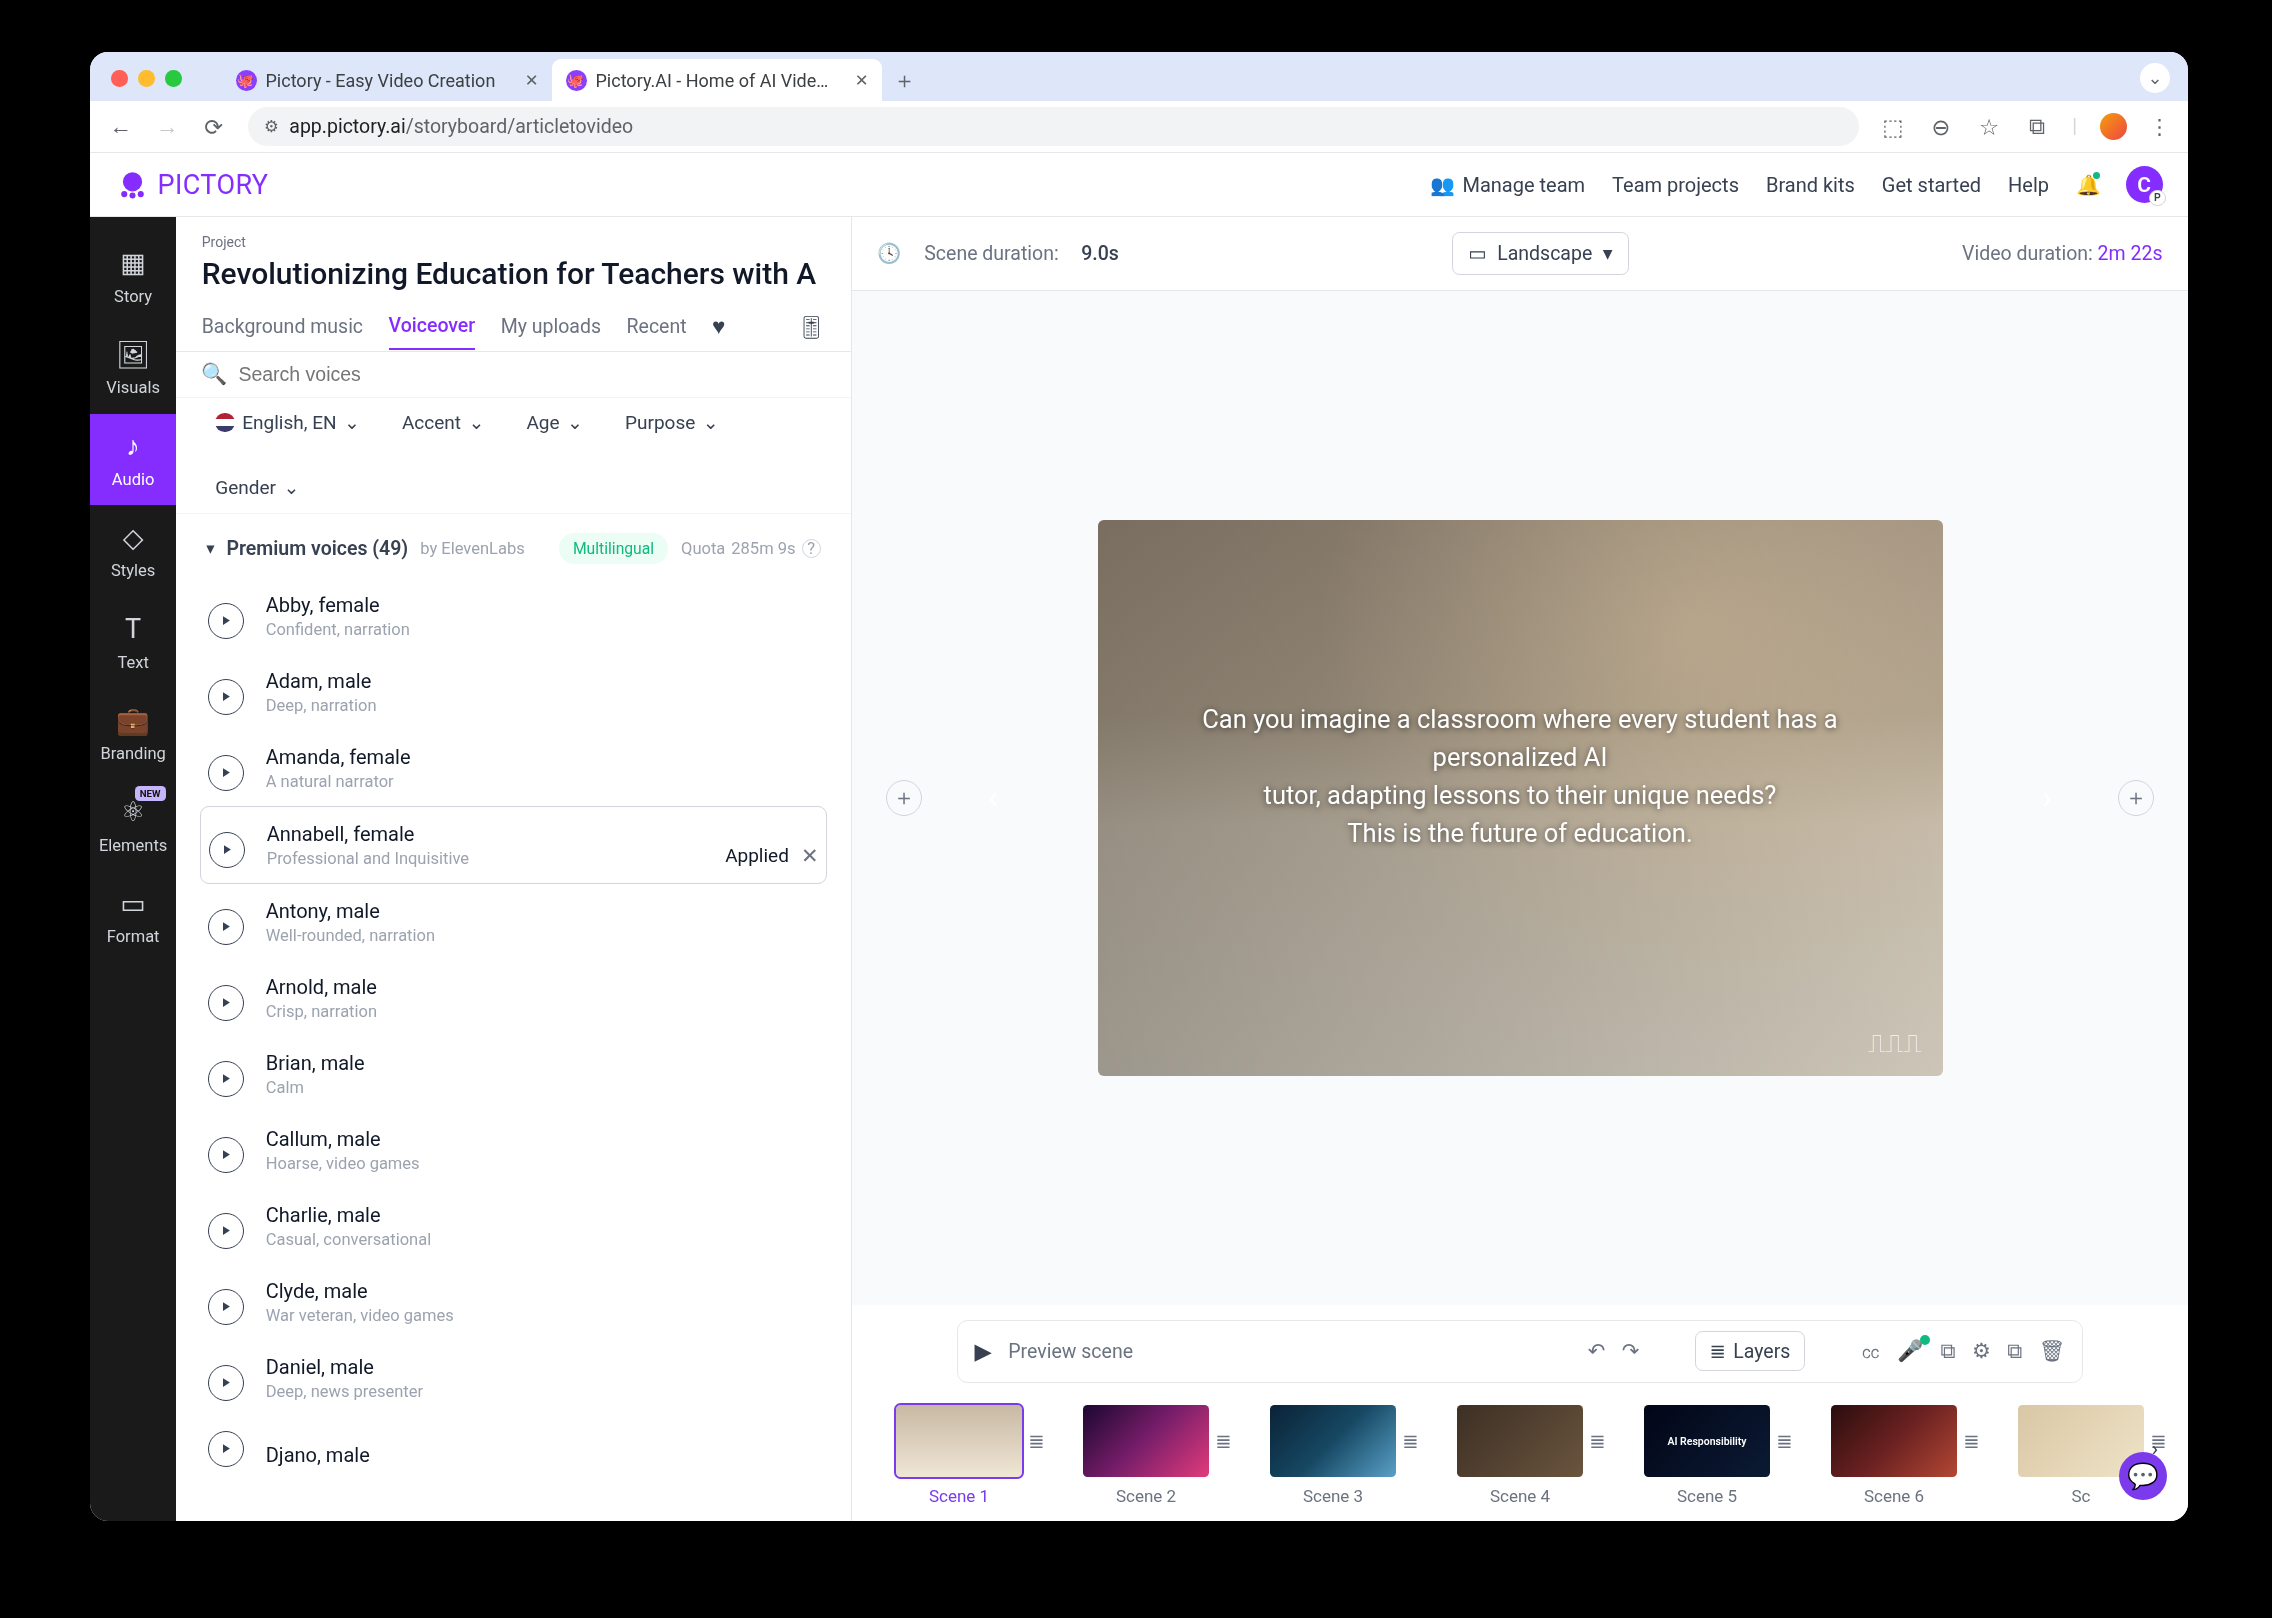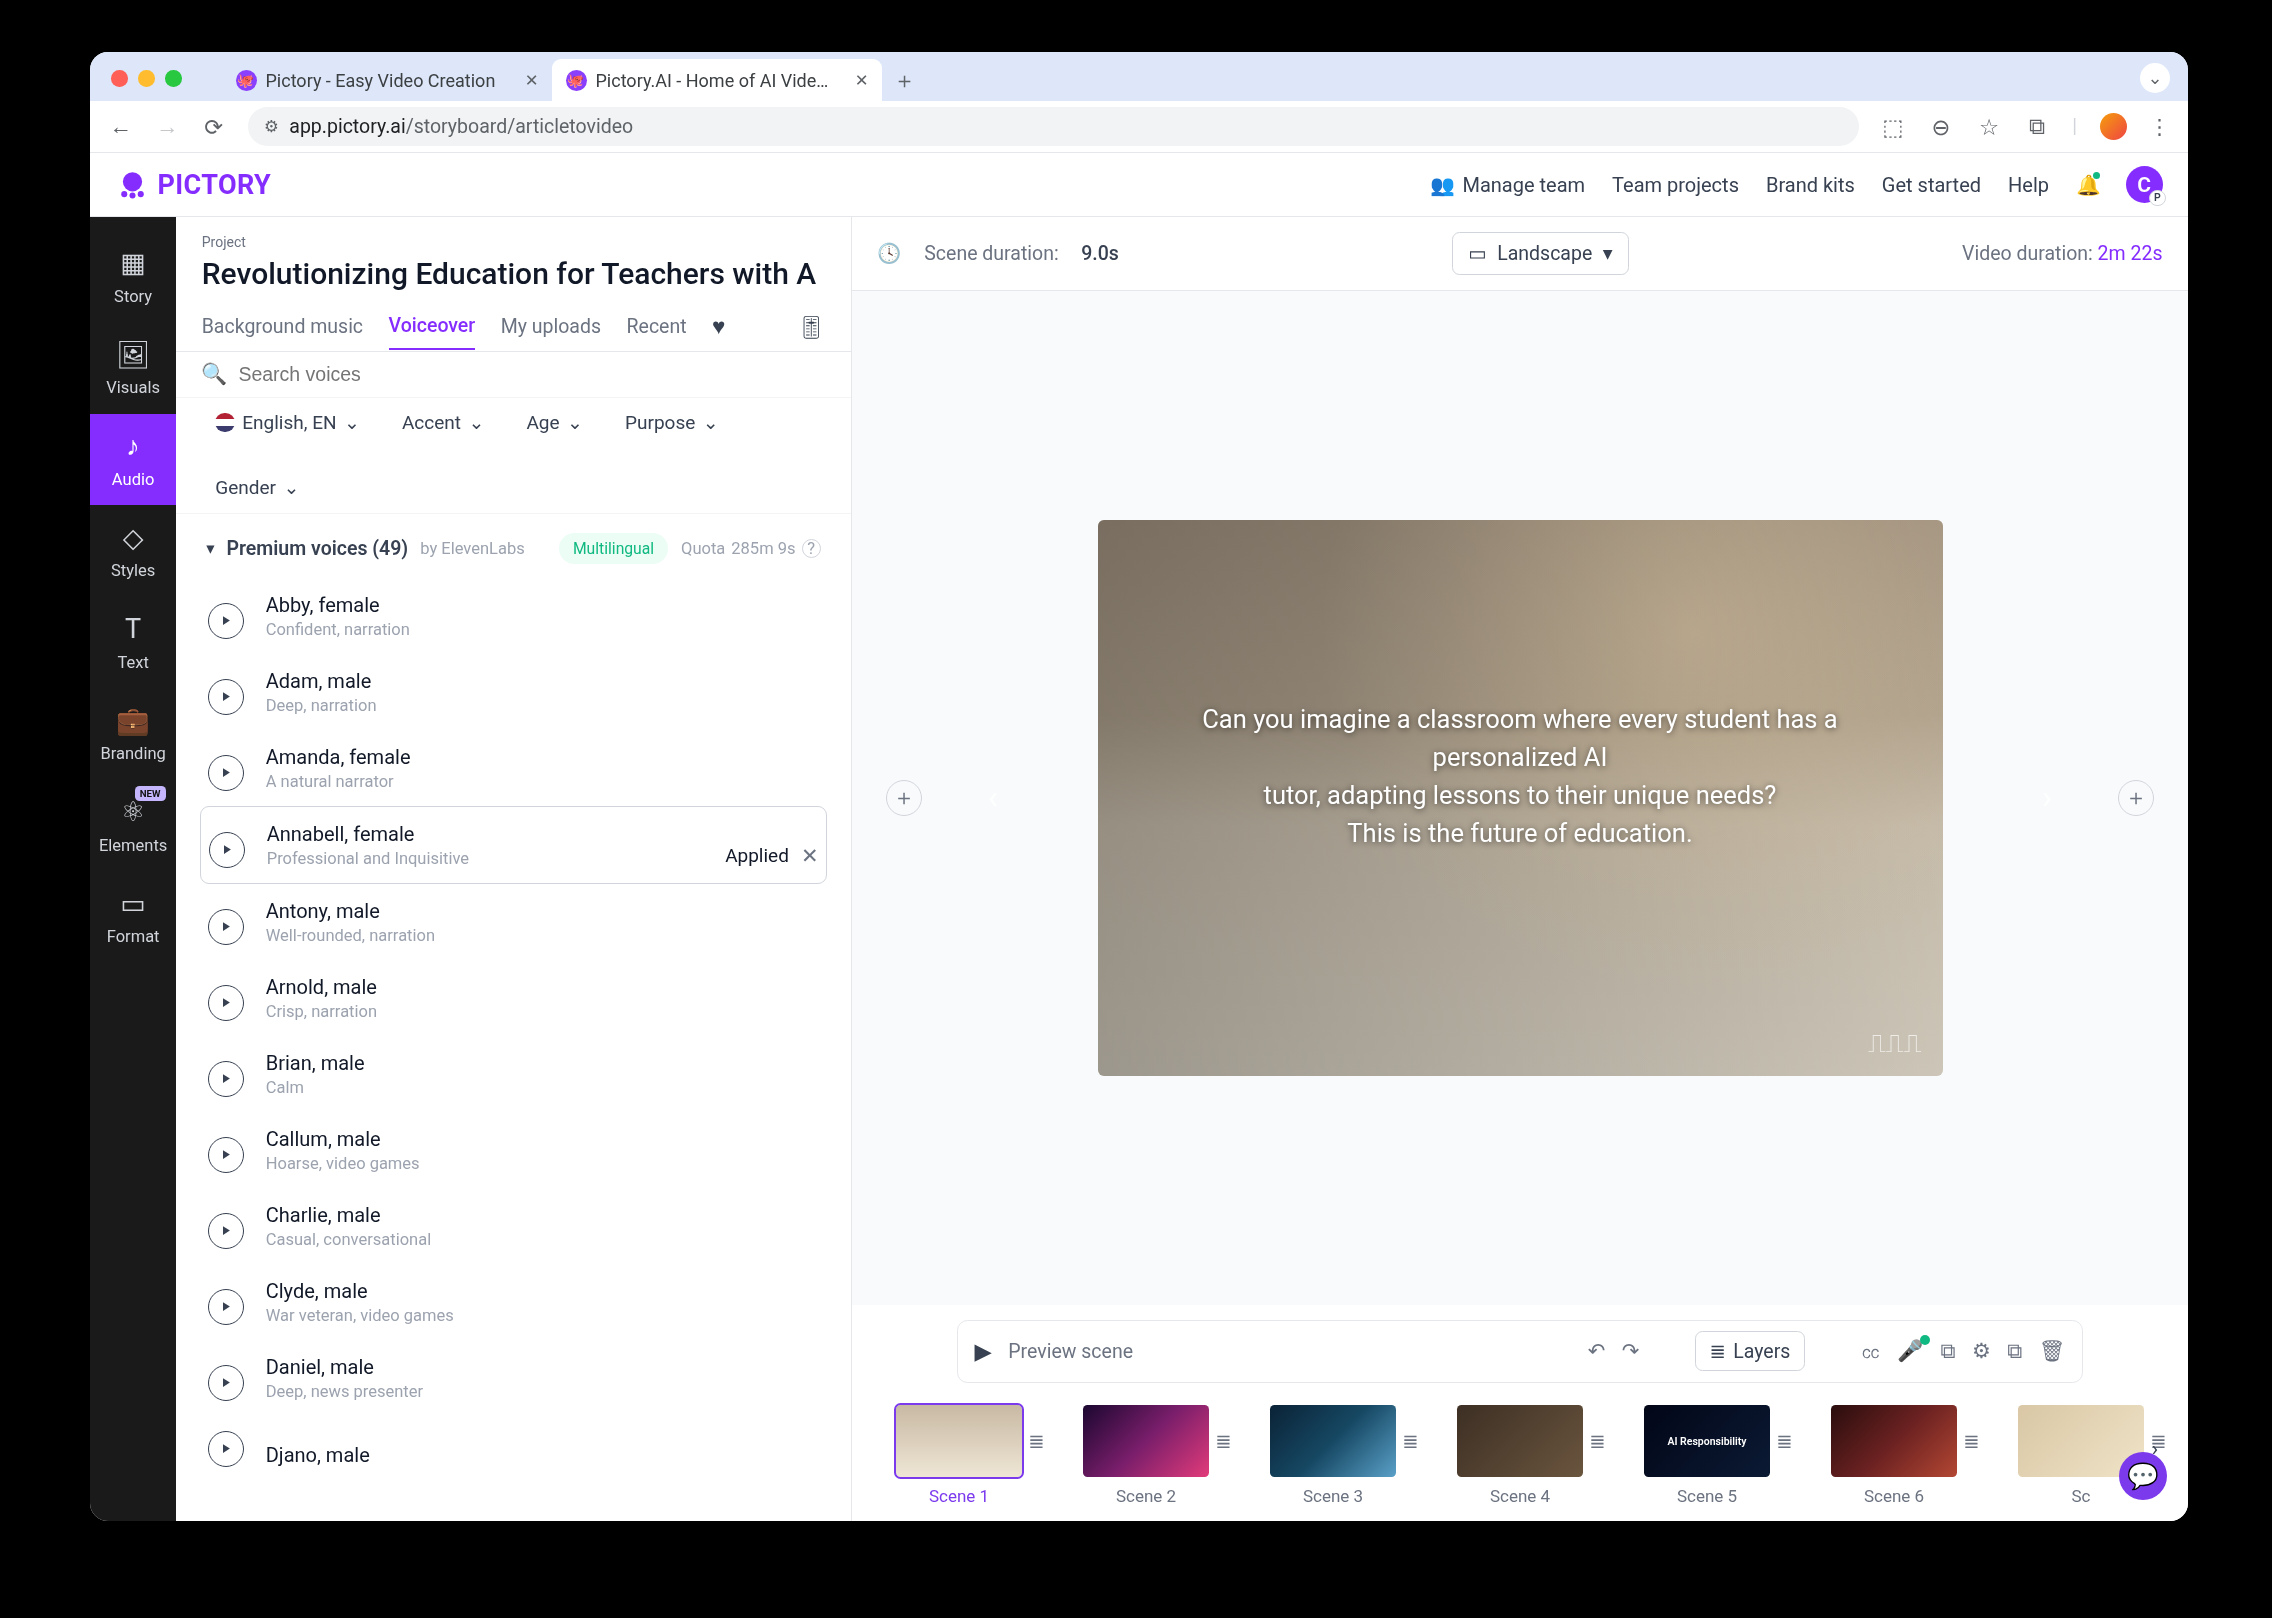--- a/index.html
+++ b/index.html
@@ -72,21 +72,21 @@
 .urlfield .domain { color:#202124; }
 .right-icons { display:flex; gap:22.5px; align-items:center; color:#5f6368; font-size:19.5px;}
 .avatar{width:27px;height:27px;border-radius:50%;background:linear-gradient(135deg,#f59e0b,#ef4444);}
 .kebab{font-size:21px;}
 
 .app-header {
   height: 64px; border-bottom:0.7px solid #e5e7eb;
   display:flex; align-items:center; padding: 0 25.5px;
   gap:27px;
 }
-.logo { display:flex; align-items:center; gap:9px; color:#852dff; font-weight:700; font-size:27px; letter-spacing:0.4px;}
+.logo { display:flex; align-items:center; gap:9px; color:#852dff; font-weight:400; font-size:27px; letter-spacing:0.4px;}
 .logo .oct{width:33px;height:33px;}
 .app-header .spacer{flex:1;}
 .hdr-link { color:#374151; font-size:20px; cursor:pointer; display:flex; align-items:center; gap:7.5px;}
 .bell { width:22.5px;height:22.5px; position:relative;}
 .bell::after{content:'';position:absolute;top:-1.5px;right:-1.5px;width:7.5px;height:7.5px;background:#10b981;border-radius:50%;}
 .avatar-c {
   width:37px;height:37px;border-radius:50%;background:#852dff;color:#fff;
   display:flex;align-items:center;justify-content:center;font-size:21px;font-weight:600;position:relative;
 }
 .avatar-c .sub{position:absolute;bottom:-3px;right:-3px;width:16.5px;height:16.5px;border-radius:50%;background:#fff;border:0.7px solid #d1d5db;font-size:10.5px;color:#374151;display:flex;align-items:center;justify-content:center;}

